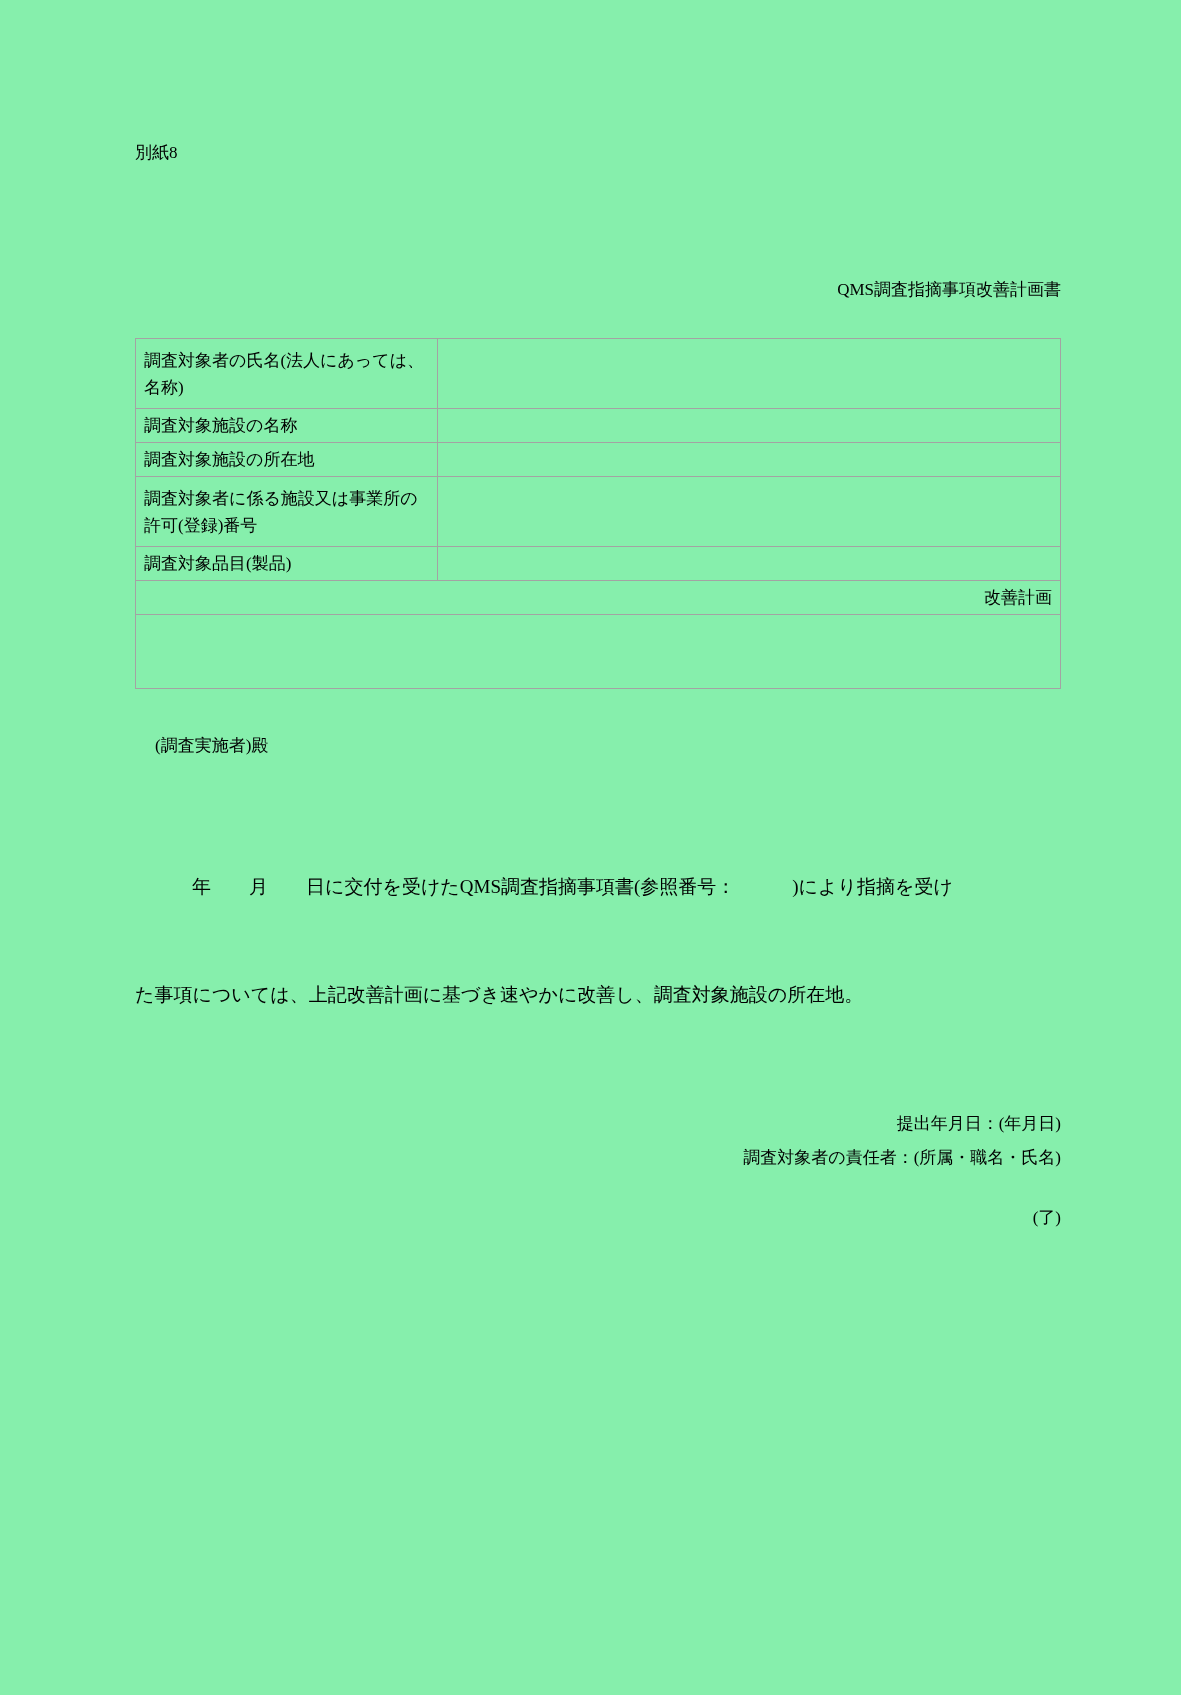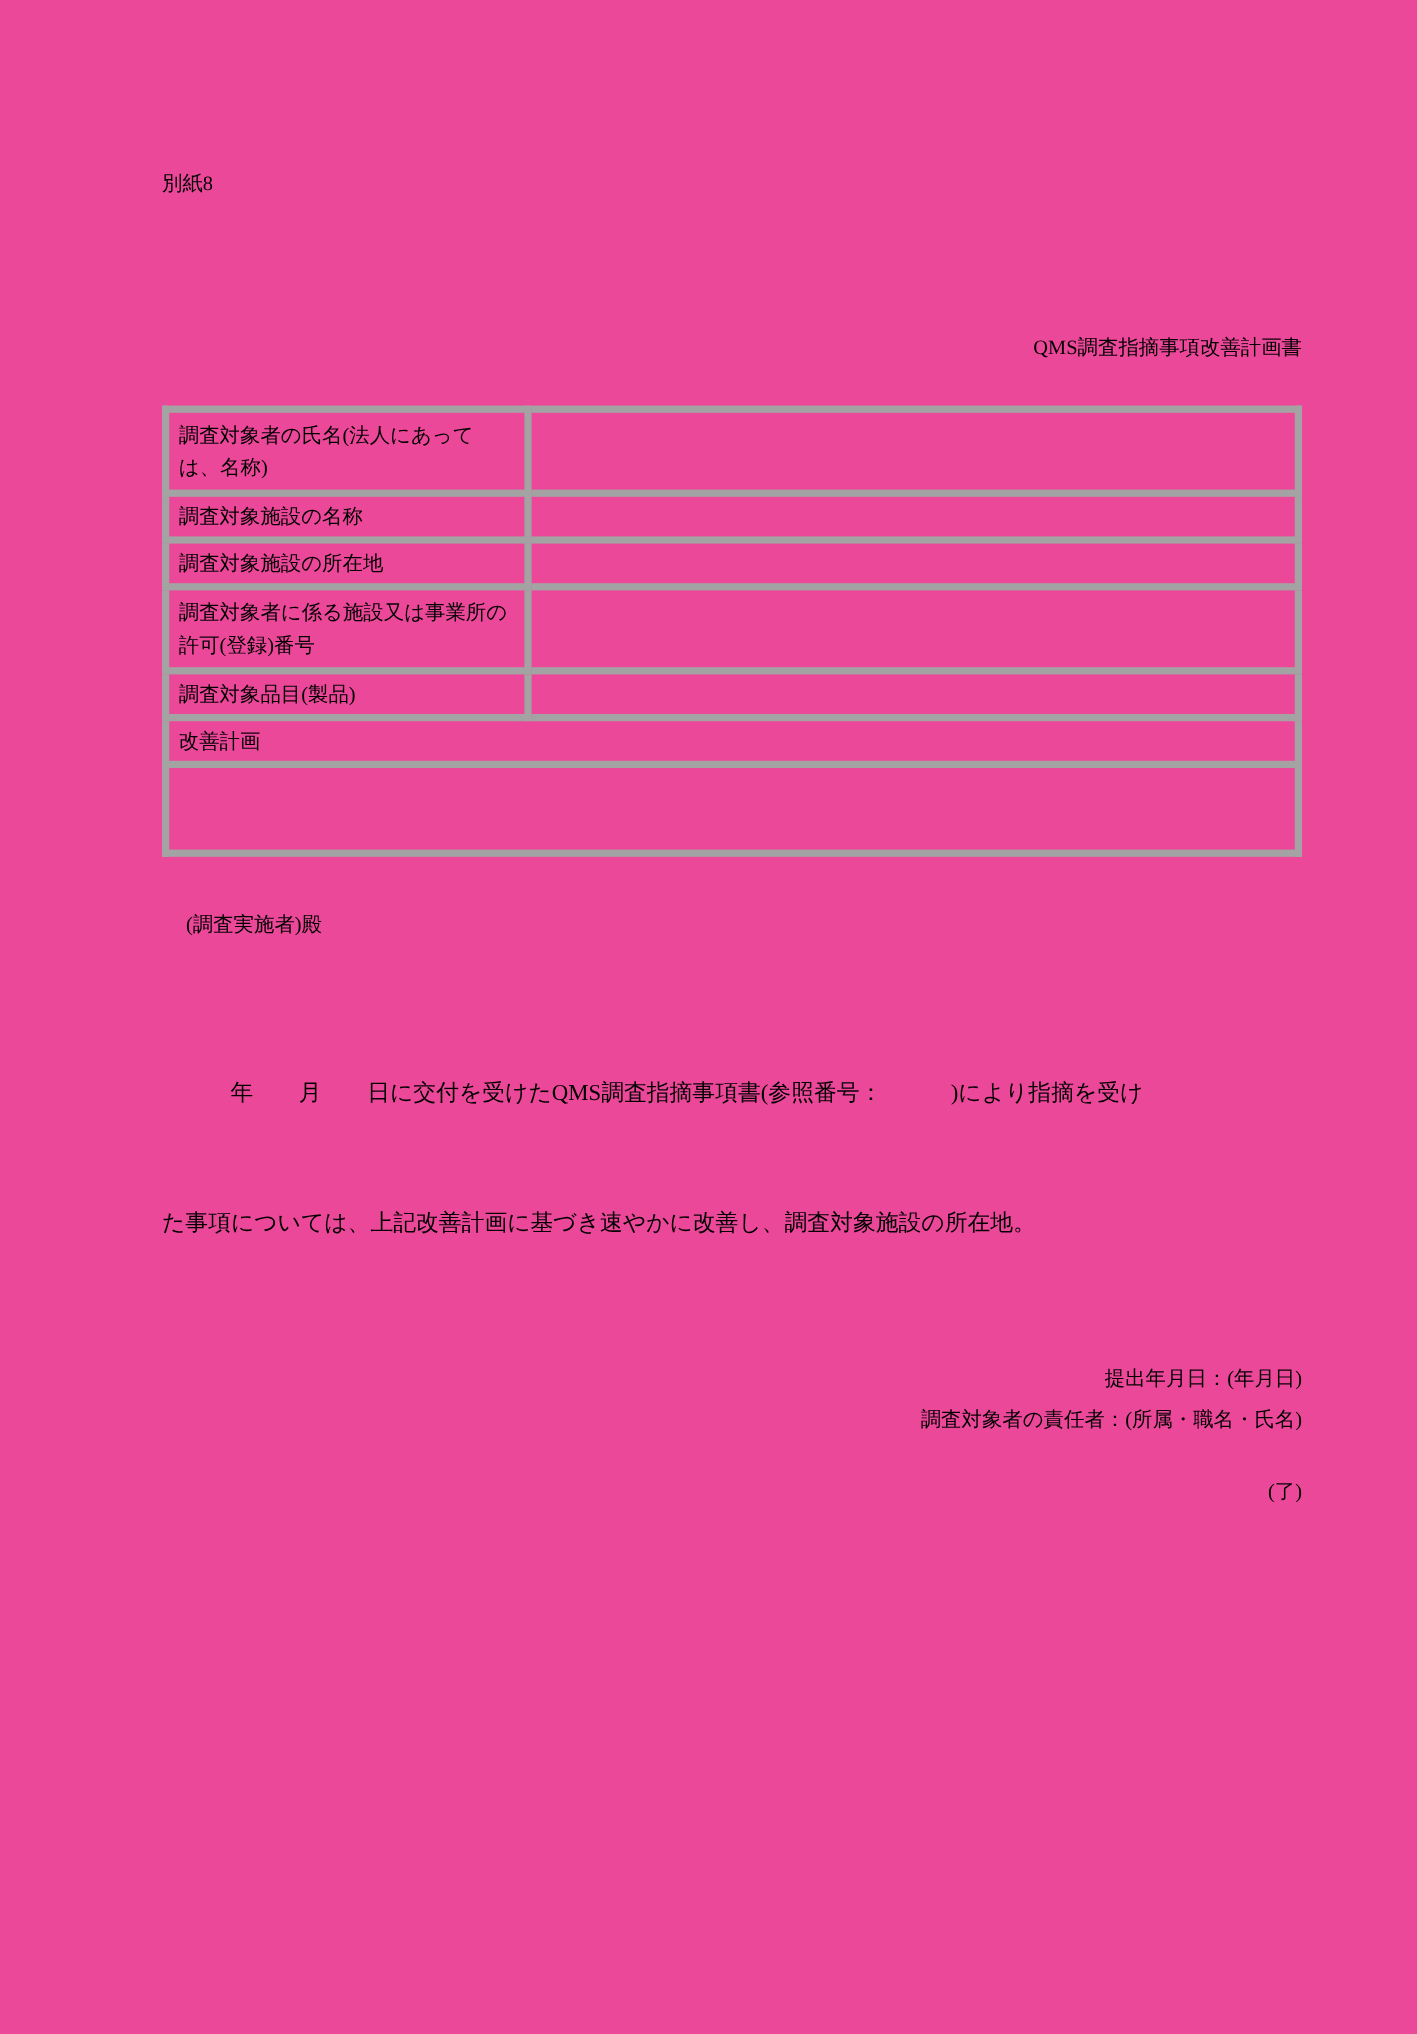--- a/index.html
+++ b/index.html
@@ -7,57 +7,57 @@
     padding: 0;
     background: #ffffff;
     color: #000000;
     font-family: "Liberation Serif", "DejaVu Serif", serif;
   }
   .page {
     position: relative;
     width: 1181px;
     height: 1695px;
     box-sizing: border-box;
-    padding: 140px 96px 0 135px;
-    background: #ec4899;
+    padding: 140px 120px 0 135px;
+    background: #86efac;
     overflow: hidden;
   }
   .attachment-label {
     font-size: 17px;
     line-height: 25px;
   }
   .doc-title {
     margin-top: 112px;
     text-align: right;
     font-size: 17px;
     line-height: 25px;
   }
   table.form-table {
     margin-top: 36px;
     width: 100%;
     border-collapse: collapse;
     table-layout: fixed;
   }
   table.form-table td {
-    border: 6px solid #a3a3a3;
+    border: 1px solid #a3a3a3;
     font-size: 17px;
     line-height: 27px;
     padding: 3px 8px;
     vertical-align: middle;
     box-sizing: border-box;
     word-break: break-all;
   }
   col.col-label { width: 302px; }
   tr.h70 td { height: 70px; }
   tr.h72 td { height: 72px; }
   tr.h35 td { height: 18px; }
   tr.h33 td { height: 33px; }
   tr.h74 td { height: 74px; }
   td.section-header {
-    text-align: left;
+    text-align: right;
     vertical-align: middle;
   }
   td.plan-cell {
     vertical-align: top;
   }
   .addressee {
     margin-top: 44px;
     font-size: 17px;
     line-height: 26px;
     margin-left: 20px;

